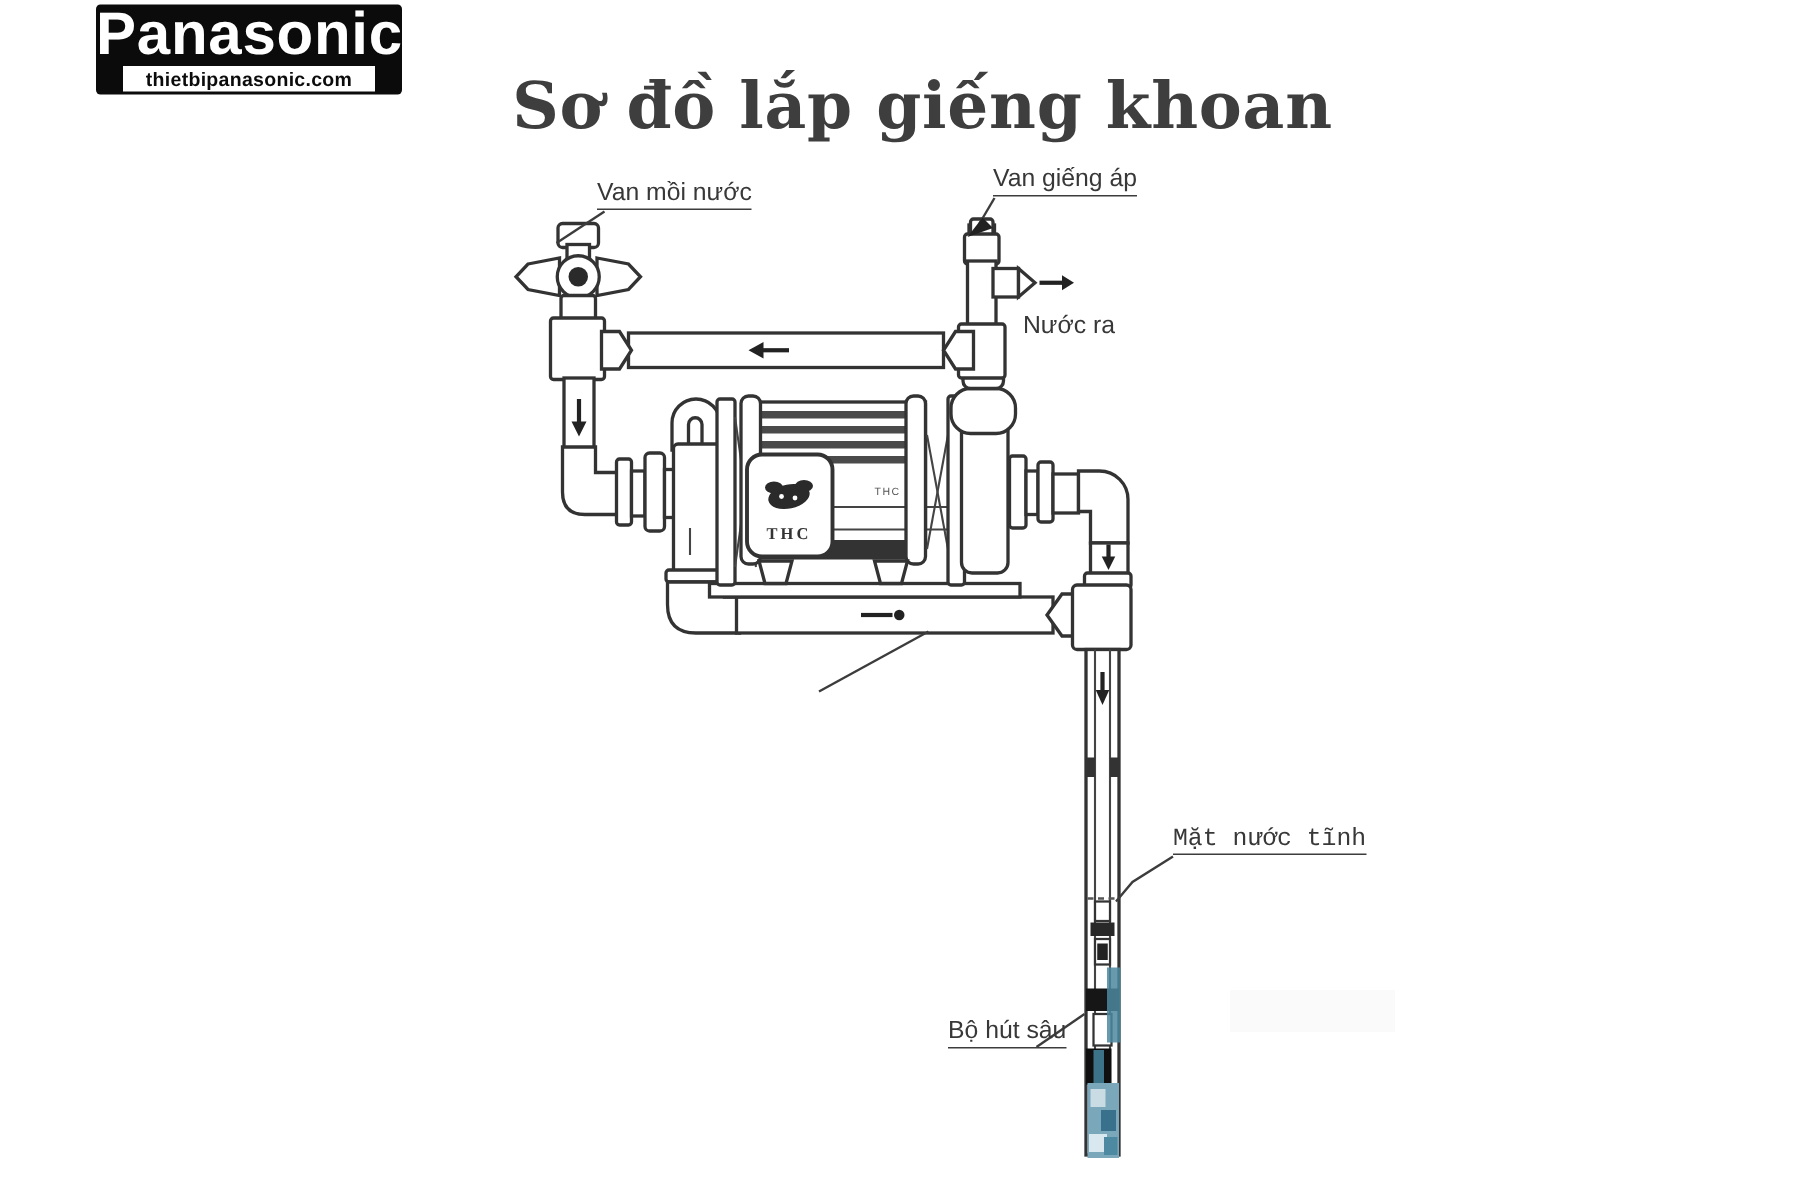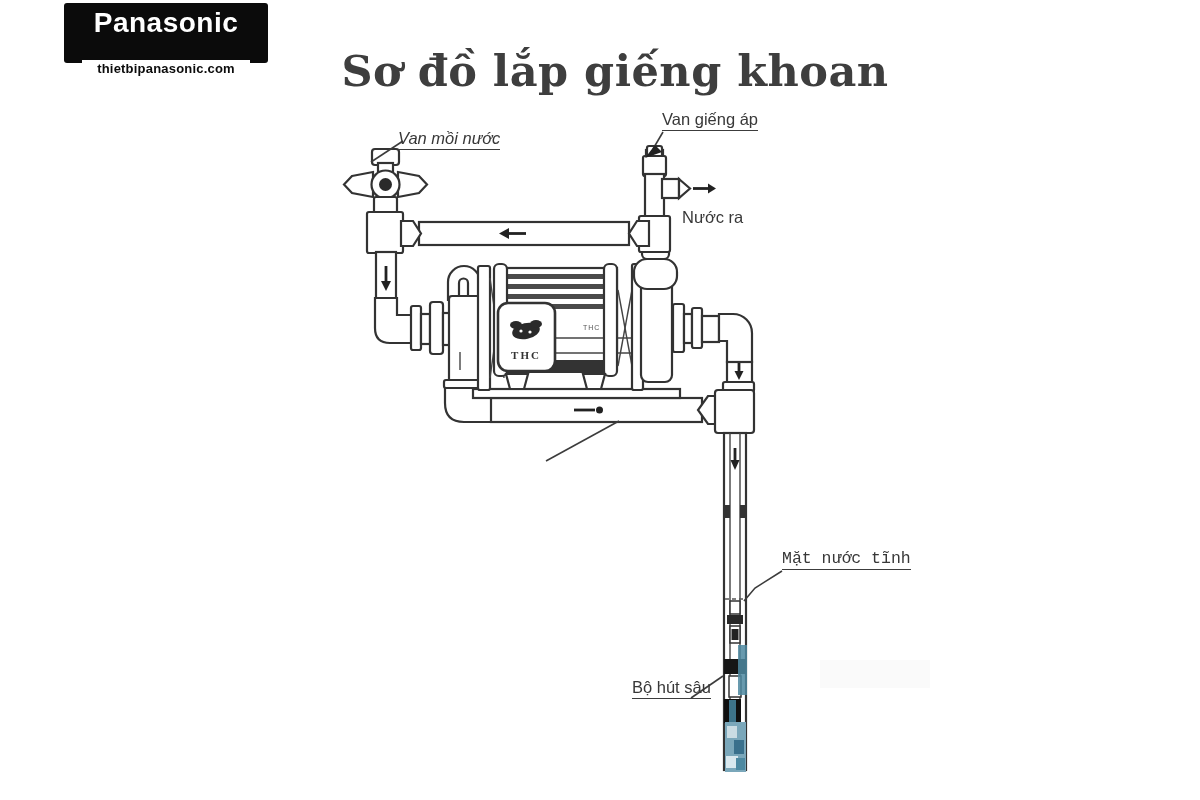--- a/index.html
+++ b/index.html
@@ -1,24 +1,24 @@
 <!DOCTYPE html>
 <html><head>
 <meta charset="utf-8">
 <style>
   html,body{margin:0;padding:0;background:#fff;}
   #page{position:relative;width:1200px;height:800px;background:#ffffff;overflow:hidden;
         font-family:"Liberation Sans",sans-serif;}
   
   .logo{position:absolute;left:64px;top:3px;width:204px;height:60px;background:#0b0b0b;
         border-radius:3px;text-align:center;}
-  .logo-brand{color:#ffffff;font-weight:bold;font-size:28px;line-height:40px;
+  .logo-brand{color:#ffffff;font-weight:bold;font-size:40px;line-height:40px;
         letter-spacing:.5px;font-family:"Liberation Sans",sans-serif;}
   .logo-site{position:absolute;left:18px;top:41px;width:168px;height:17px;background:#ffffff;
-        color:#0b0b0b;font-weight:bold;font-size:13px;line-height:17px;letter-spacing:.2px;margin-top:16px;}
+        color:#0b0b0b;font-weight:bold;font-size:13px;line-height:17px;letter-spacing:.2px;}
   
   .title{position:absolute;left:325px;top:46px;width:580px;text-align:center;
         font-family:"DejaVu Serif","Liberation Serif",serif;font-weight:bold;
         font-size:43px;color:#3e3e3e;letter-spacing:.5px;}
   
   .lbl{position:absolute;font-size:16.5px;color:#383838;white-space:nowrap;}
   .lbl.u{border-bottom:1.6px solid #3c3c3c;padding-bottom:1px;}
   svg{position:absolute;left:0;top:0;}
   .pipe{fill:#ffffff;stroke:#333333;stroke-width:2.2;}
   .thin{fill:none;stroke:#444444;stroke-width:1.4;}
@@ -186,21 +186,21 @@
     <g>
       <line class="lead" x1="403" y1="141" x2="371" y2="162"></line>
       <line class="lead" x1="663" y1="132" x2="653" y2="149"></line>
       <polygon class="arrh" points="655,145 662,152 645,158"></polygon>
       <line class="lead" x1="546" y1="461" x2="619" y2="421"></line>
       <polyline class="lead" points="782,571 755,588 744,601"></polyline>
       <line class="lead" x1="691" y1="698" x2="723" y2="676"></line>
     </g>
   </svg>
 
-  <div class="lbl u" style="left:398px;top:129px;font-style:italic;">Van mồi nước</div>
+  <div class="lbl u" style="left:398px;top:119px;">Van mồi nước</div>
   <div class="lbl u" style="left:662px;top:110px;">Van giếng áp</div>
   <div class="lbl" style="left:682px;top:208px;">Nước ra</div>
   <div class="lbl u" style="left:782px;top:549px;font-family:Liberation Mono, monospace;">Mặt nước tĩnh</div>
   <div class="lbl u" style="left:632px;top:678px;">Bộ hút sâu</div>
 
   <div class="logo">
     <div class="logo-brand">Panasonic</div>
     <div class="logo-site">thietbipanasonic.com</div>
   </div>
 

